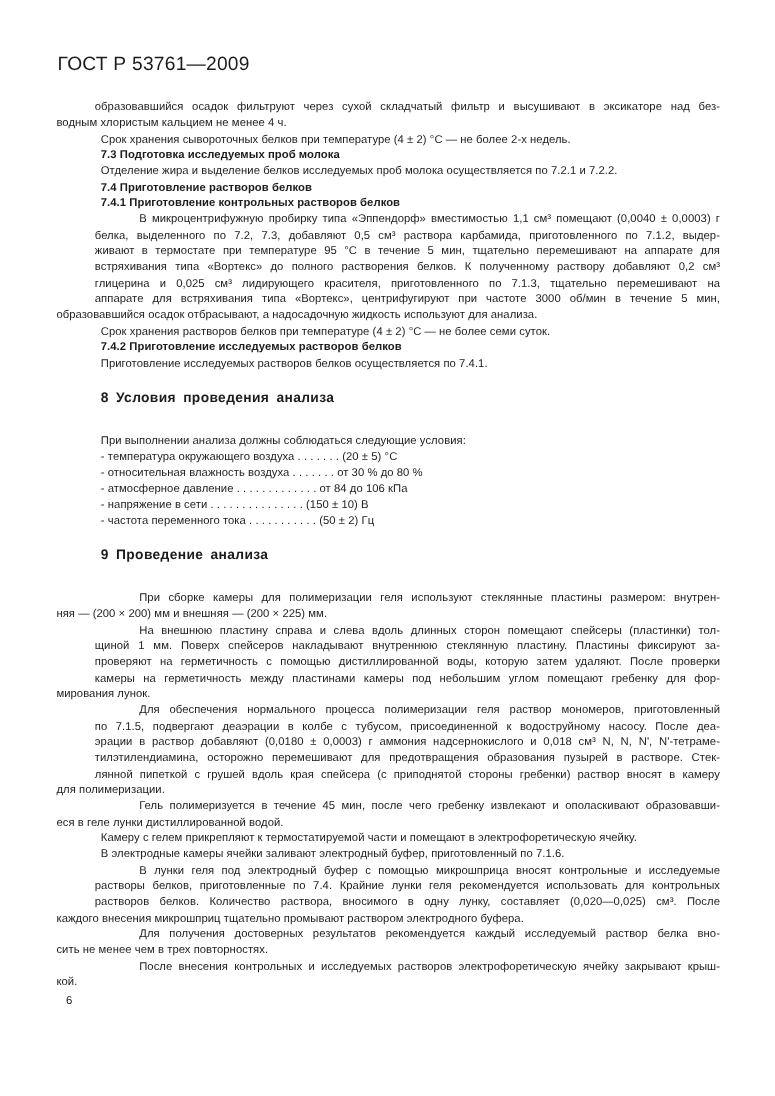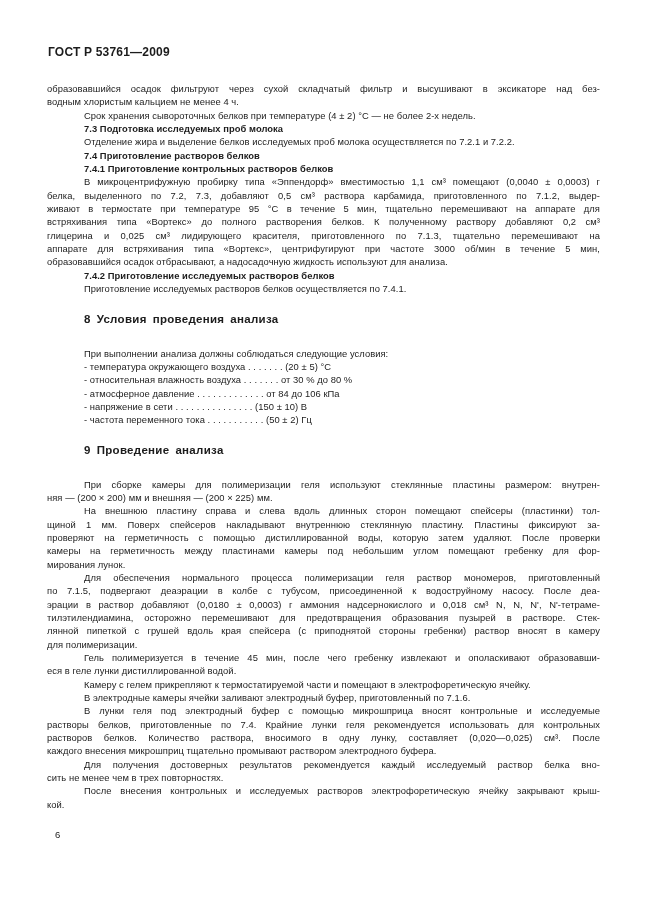--- a/index.html
+++ b/index.html
@@ -13,40 +13,41 @@
     height: 913px;
     background: #ffffff;
     color: #1c1c1c;
     font-family: "Liberation Sans", sans-serif;
     overflow: hidden;
   }
   .doc-header {
     position: absolute;
     left: 48px;
     top: 45px;
-    font-size: 12px;
-    font-weight: bold;
+    font-size: 16px;
+    font-weight: normal;
     letter-spacing: 0.2px;
     white-space: nowrap;
   }
   .content {
     position: absolute;
     left: 47px;
     top: 82px;
     width: 553px;
   }
   .ln {
     font-size: 9.4px;
     line-height: 13.35px;
     white-space: nowrap;
     letter-spacing: 0.05px;
   }
   .ln.fill {
     text-align: justify;
     text-align-last: justify;
+    margin-left: 32px;
   }
   .ln.ind {
     padding-left: 37px;
   }
   .ln.ind.fill {
     
   }
   .ln.bold {
     font-weight: bold;
   }
@@ -85,20 +86,21 @@
       <div class="ln ind">Отделение жира и выделение белков исследуемых проб молока осуществляется по 7.2.1 и 7.2.2.</div>
       <div class="ln ind bold">7.4 Приготовление растворов белков</div>
       <div class="ln ind bold">7.4.1 Приготовление контрольных растворов белков</div>
       <div class="ln ind fill">В микроцентрифужную пробирку типа «Эппендорф» вместимостью 1,1 см³ помещают (0,0040 ± 0,0003) г</div>
       <div class="ln fill">белка, выделенного по 7.2, 7.3, добавляют 0,5 см³ раствора карбамида, приготовленного по 7.1.2, выдер-</div>
       <div class="ln fill">живают в термостате при температуре 95 °С в течение 5 мин, тщательно перемешивают на аппарате для</div>
       <div class="ln fill">встряхивания типа «Вортекс» до полного растворения белков. К полученному раствору добавляют 0,2 см³</div>
       <div class="ln fill">глицерина и 0,025 см³ лидирующего красителя, приготовленного по 7.1.3, тщательно перемешивают на</div>
       <div class="ln fill">аппарате для встряхивания типа «Вортекс», центрифугируют при частоте 3000 об/мин в течение 5 мин,</div>
       <div class="ln">образовавшийся осадок отбрасывают, а надосадочную жидкость используют для анализа.</div>
+      <div class="ln ind">Срок хранения растворов белков при температуре (4 ± 2) °С — не более семи суток.</div>
       <div class="ln ind bold">7.4.2 Приготовление исследуемых растворов белков</div>
       <div class="ln ind">Приготовление исследуемых растворов белков осуществляется по 7.4.1.</div>
       <div class="ln h1">8 Условия проведения анализа</div>
       <div class="ln ind">При выполнении анализа должны соблюдаться следующие условия:</div>
       <div class="ln list">- температура окружающего воздуха . . . . . . . (20 ± 5) °С</div>
       <div class="ln list">- относительная влажность воздуха . . . . . . . от 30 % до 80 %</div>
       <div class="ln list">- атмосферное давление . . . . . . . . . . . . .  от 84 до 106 кПа</div>
       <div class="ln list">- напряжение в сети  . . . . . . . . . . . . . . .  (150 ± 10)  В</div>
       <div class="ln list">- частота переменного тока . . . . . . . . . . .  (50 ± 2) Гц</div>
       <div class="ln h1">9 Проведение анализа</div>

